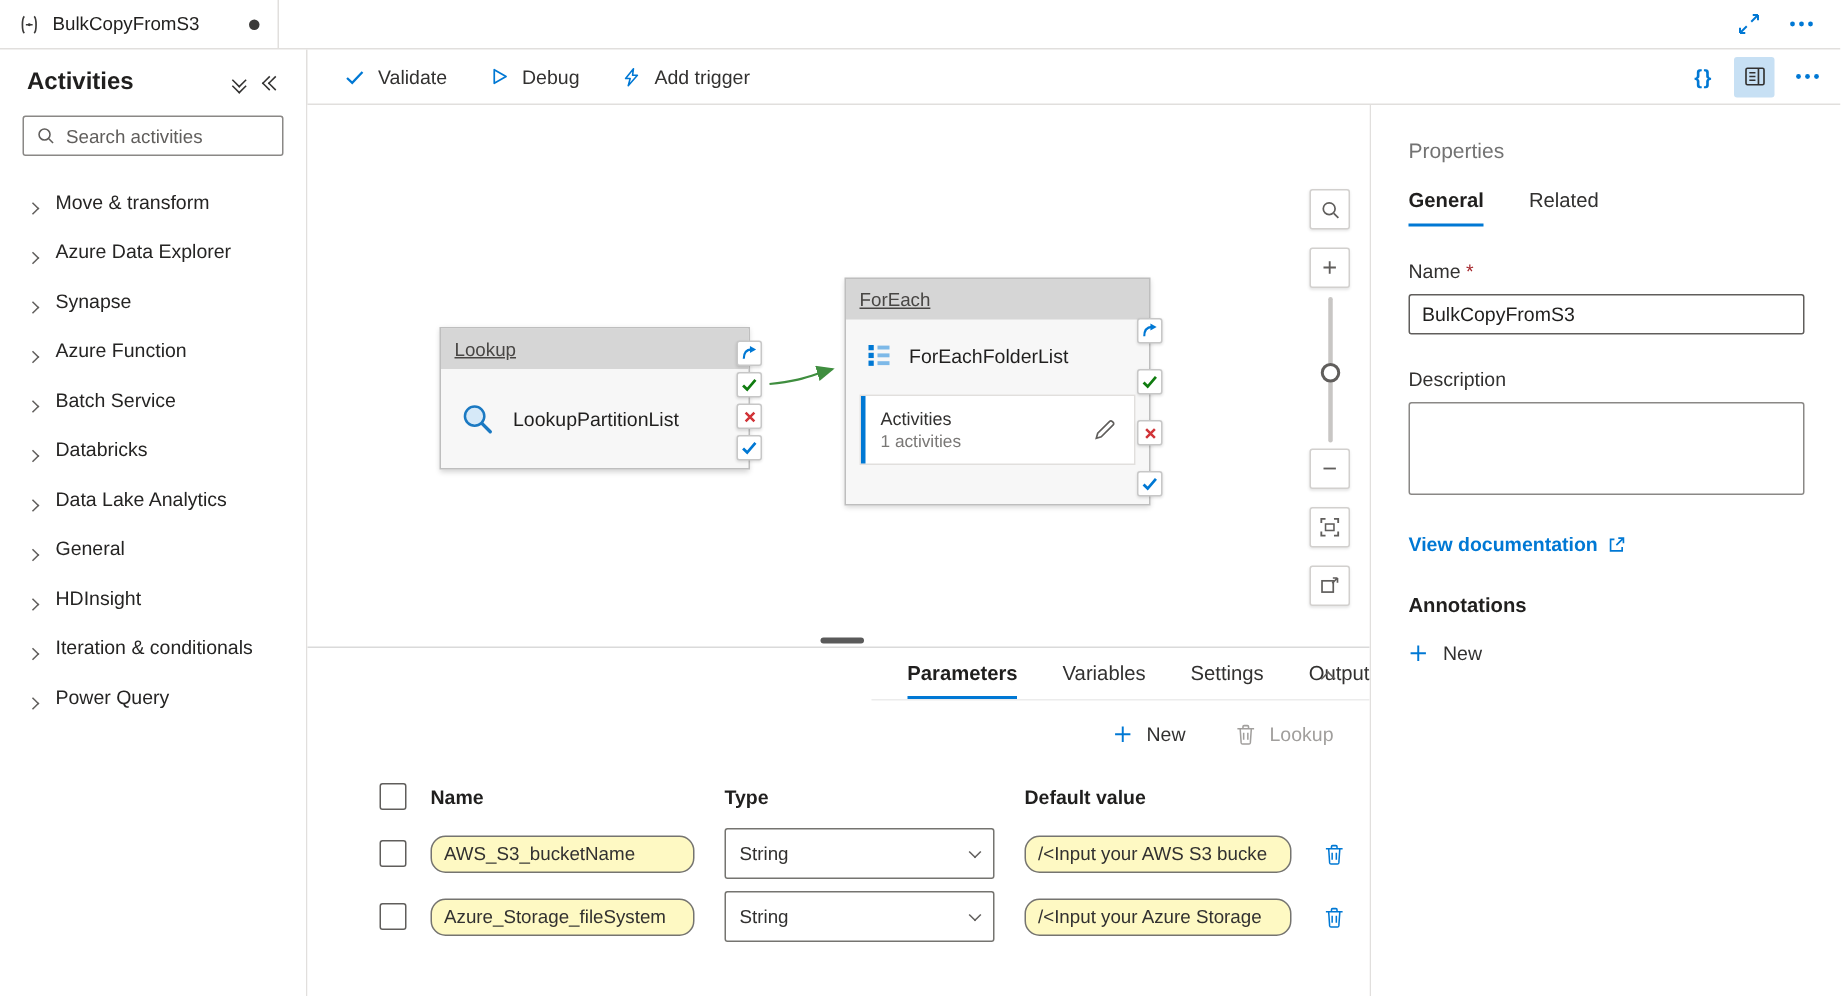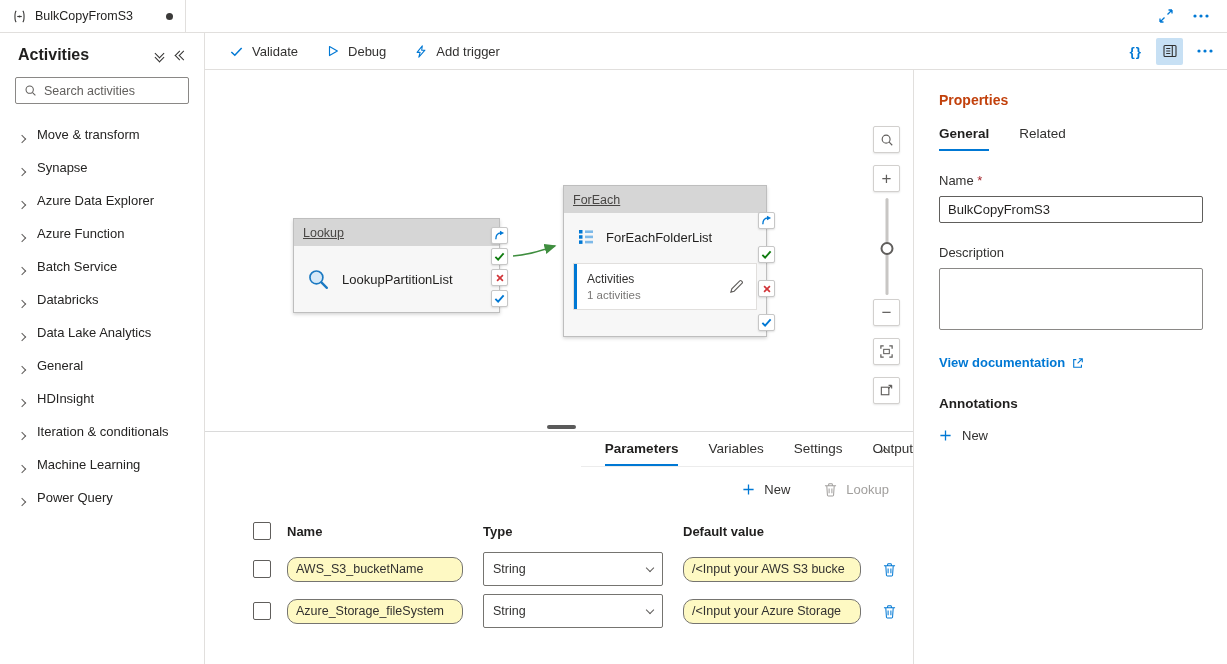--- a/index.html
+++ b/index.html
@@ -128,21 +128,21 @@
   .tbl-input.wide { width: 178px; }
   .tbl-select { width: 180px; height: 25px; border: 1px solid #757470; border-radius: 2px;
     padding: 16px 9px; display: flex; align-items: center; font-size: 12.5px; color: #323130;
     background: #fff; cursor: pointer; gap: 40px; }
   .tbl-select .chevron { width: 6px; height: 6px; margin-left: auto; color: #605e5c; margin-top: -2px; }
   .row-trash { color: #0078d4; display: flex; cursor: pointer; }
 
   
   .props { width: 314px; flex: 0 0 314px; border-left: 1px solid #e1dfdd;
     padding: 22px 24px 0 25px; overflow: hidden; background: #fff; }
-  .props-title { font-size: 14px; font-weight: bold; color: #c2410c; }
+  .props-title { font-size: 14px; font-weight: normal; color: #737373; }
   .ptabs { display: flex; gap: 30px; margin-top: 18px; }
   .ptab { font-size: 13.5px; color: #323130; padding-bottom: 8px;
     border-bottom: 2px solid transparent; cursor: pointer; }
   .ptab.active { font-weight: bold; color: #201f1e; border-bottom-color: #0078d4; }
   .field-label { margin-top: 22px; font-size: 13px; color: #323130; }
   .req { color: #a4262c; }
   .text-input { margin-top: 8px; width: 100%; height: 27px; border: 1px solid #605e5c;
     border-radius: 2px; padding: 0 8px; font: 13px "Liberation Sans", sans-serif; color: #201f1e; }
   .desc-area { margin-top: 8px; width: 100%; height: 62px; border: 1px solid #8a8886;
     border-radius: 2px; resize: none; font: 13px "Liberation Sans", sans-serif; padding: 5px 8px; }
@@ -202,28 +202,28 @@
         </svg>
         <input type="text" placeholder="Search activities" style="">
       </div>
       <div class="cat-list">
         <div class="cat">
             <i class="chevron right"></i>
             <span>Move &amp; transform</span>
           </div>
         <div class="cat">
             <i class="chevron right"></i>
+            <span>Azure Data Explorer</span>
+          </div>
+        <div class="cat">
+            <i class="chevron right"></i>
             <span>Synapse</span>
           </div>
         <div class="cat">
             <i class="chevron right"></i>
-            <span>Azure Data Explorer</span>
-          </div>
-        <div class="cat">
-            <i class="chevron right"></i>
             <span>Azure Function</span>
           </div>
         <div class="cat">
             <i class="chevron right"></i>
             <span>Batch Service</span>
           </div>
         <div class="cat">
             <i class="chevron right"></i>
             <span>Databricks</span>
           </div>
@@ -235,24 +235,20 @@
             <i class="chevron right"></i>
             <span>General</span>
           </div>
         <div class="cat">
             <i class="chevron right"></i>
             <span>HDInsight</span>
           </div>
         <div class="cat">
             <i class="chevron right"></i>
             <span>Iteration &amp; conditionals</span>
-          </div>
-        <div class="cat">
-            <i class="chevron right"></i>
-            <span>Machine Learning</span>
           </div>
         <div class="cat">
             <i class="chevron right"></i>
             <span>Power Query</span>
           </div>
       </div>
     </aside>
 
     <div class="right-area">
 

